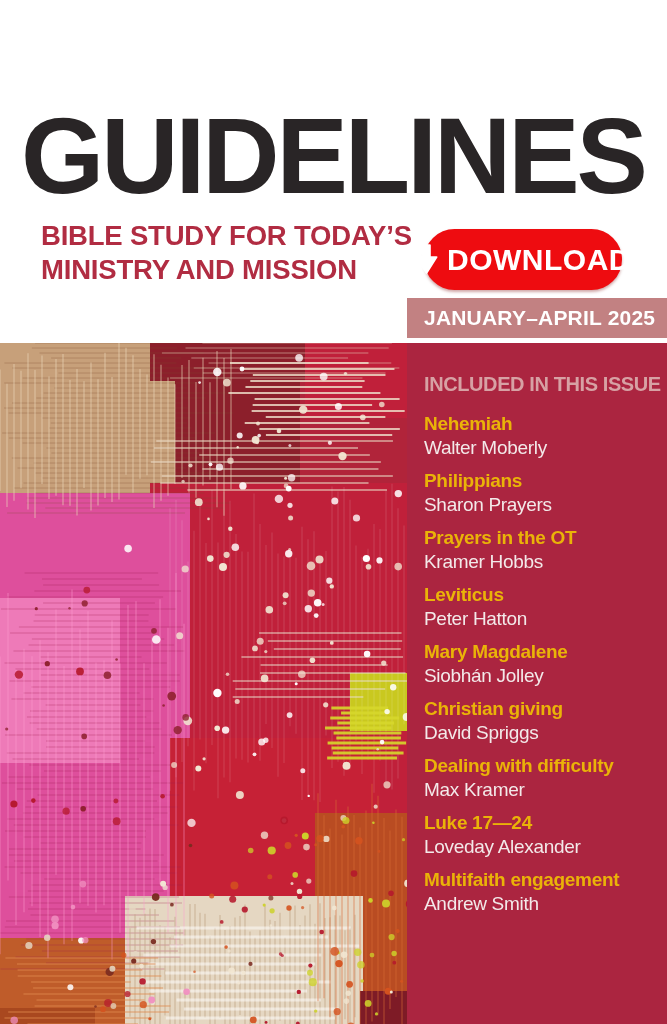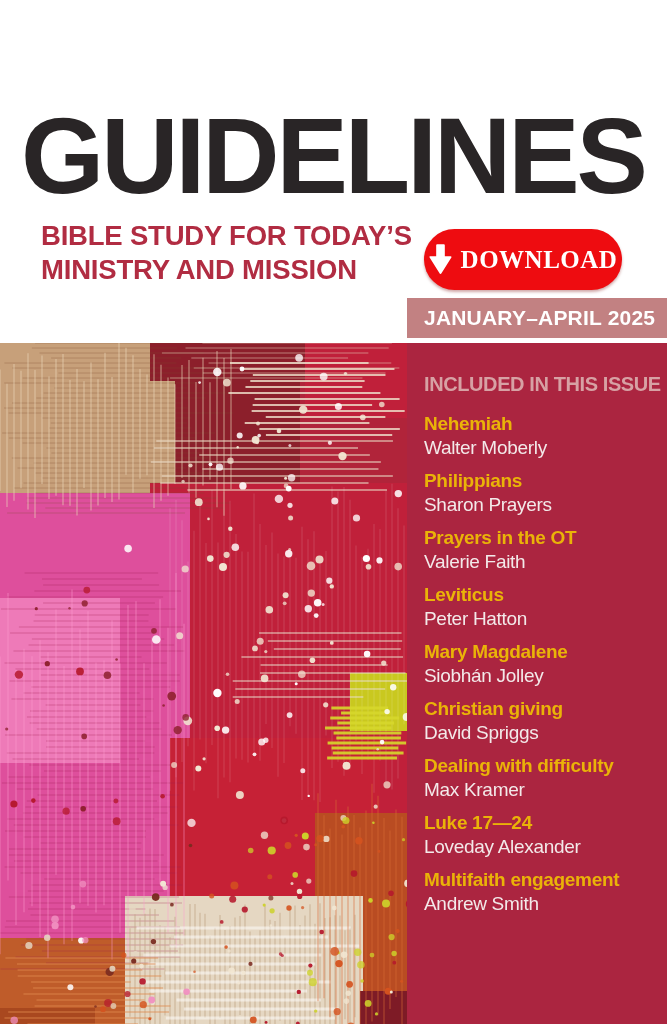--- a/index.html
+++ b/index.html
@@ -17,21 +17,21 @@
     position:absolute;left:41px;top:191px;
     font-size:27.5px;font-weight:bold;color:#b12c42;line-height:1.22;letter-spacing:-0.2px;
   }
   .download-button{
     position:absolute;left:424px;top:201px;width:198px;height:61px;
     border:none;border-radius:31px;background:#ee0c10;
     display:flex;align-items:center;justify-content:center;gap:9px;
     box-shadow:0 2px 3px rgba(120,0,0,.35);cursor:pointer;padding:0 14px;
   }
   .dl-icon{display:flex;align-items:center;}
-  .dl-label{color:#ffffff;font-weight:bold;font-size:25px;letter-spacing:.5px;font-family:Liberation Serif, serif;}
+  .dl-label{color:#ffffff;font-weight:bold;font-size:30px;letter-spacing:.5px;font-family:Liberation Sans, sans-serif;}
   .issue-bar{
     position:absolute;left:407px;top:270px;width:260px;height:40px;background:#c28182;
     display:flex;align-items:center;padding-left:17px;box-sizing:border-box;
   }
   .issue-bar span{color:#ffffff;font-weight:bold;font-size:21px;letter-spacing:.2px;}
   .sidebar{
     position:absolute;left:407px;top:315px;width:260px;height:709px;background:#ab2540;
     box-sizing:border-box;padding:30px 6px 0 17px;
   }
   .section-heading{
@@ -739,21 +739,21 @@
         <div class="article">
           <div class="article-title">Nehemiah</div>
           <div class="article-author">Walter Moberly</div>
         </div>
         <div class="article">
           <div class="article-title">Philippians</div>
           <div class="article-author">Sharon Prayers</div>
         </div>
         <div class="article">
           <div class="article-title">Prayers in the OT</div>
-          <div class="article-author">Valerie Faith</div>
+          <div class="article-author">Kramer Hobbs</div>
         </div>
         <div class="article">
           <div class="article-title">Leviticus</div>
           <div class="article-author">Peter Hatton</div>
         </div>
         <div class="article">
           <div class="article-title">Mary Magdalene</div>
           <div class="article-author">Siobhán Jolley</div>
         </div>
         <div class="article">

